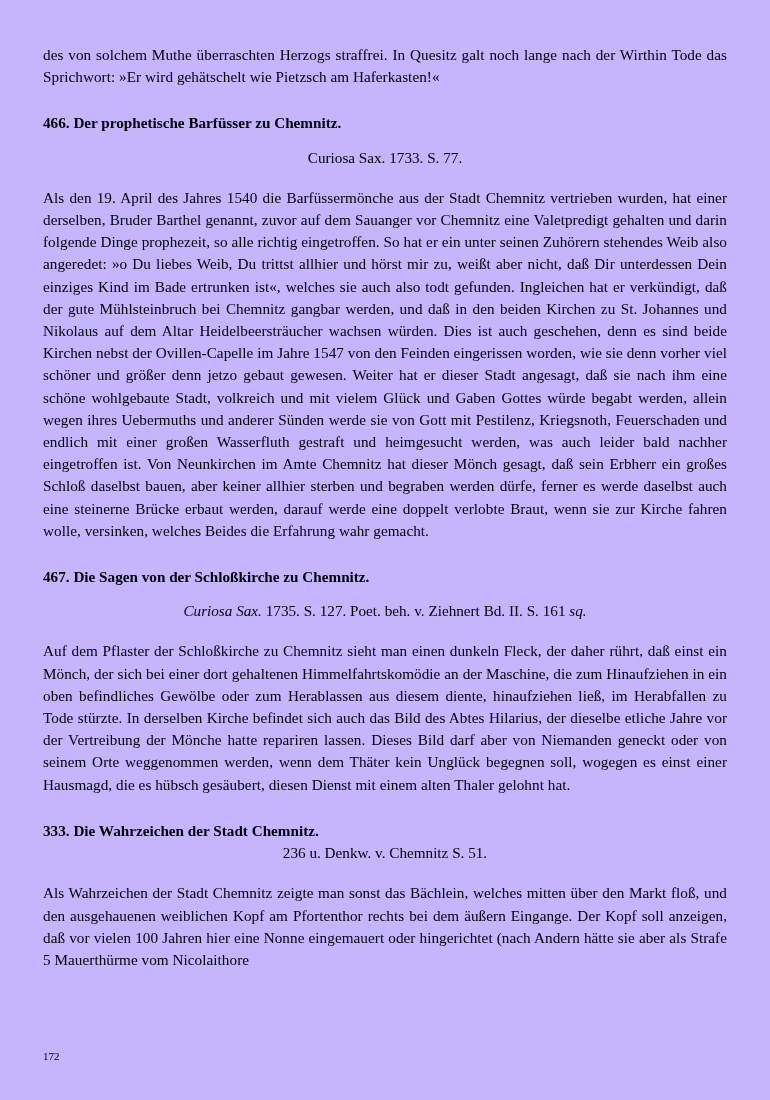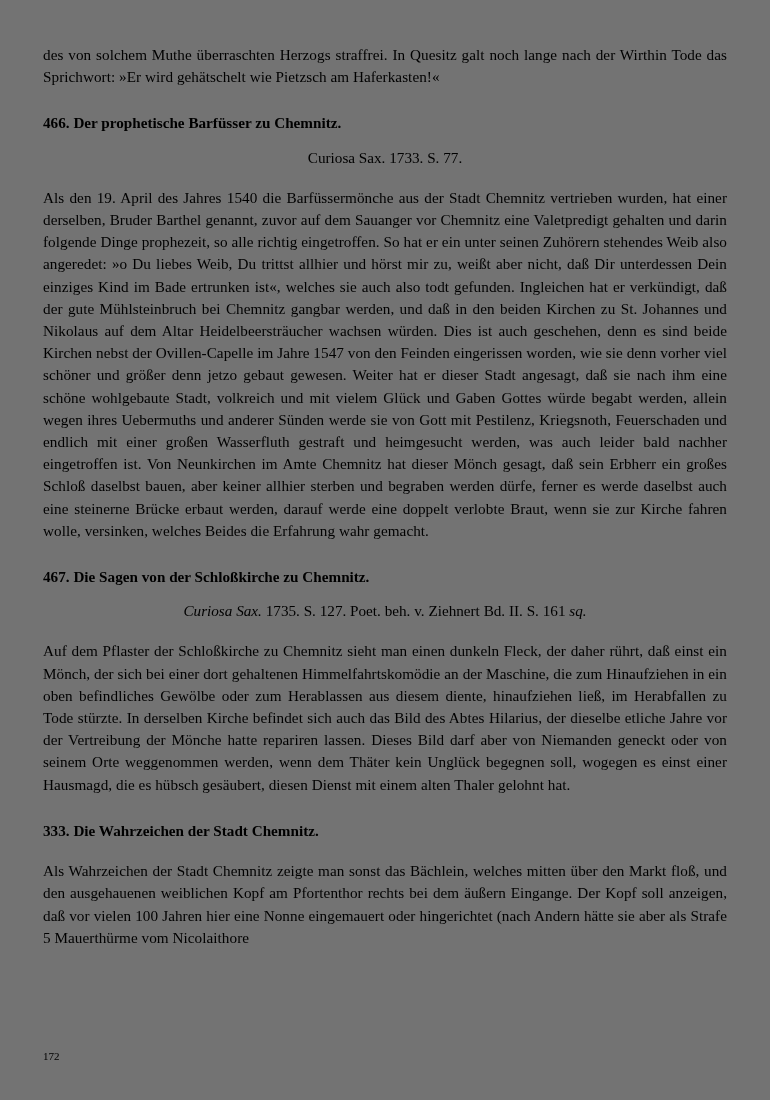--- a/index.html
+++ b/index.html
@@ -15,21 +15,21 @@
     font-family: "Liberation Serif", "DejaVu Serif", serif;
     color: #000000;
     overflow: hidden;
   }
   .page {
     position: absolute;
     left: 0;
     top: 0;
     width: 770px;
     height: 1100px;
-    background: #737373;
+    background: #c4b5fd;
   }
   .content {
     position: absolute;
     left: 43px;
     top: 44px;
     width: 684px;
   }
   p, h2, .source {
     margin: 0;
     padding: 0;
@@ -92,19 +92,20 @@
     <p class="para body-para">Als den 19. April des Jahres 1540 die Barfüssermönche aus der Stadt Chemnitz vertrieben wurden, hat einer derselben, Bruder Barthel genannt, zuvor auf dem Sauanger vor Chemnitz eine Valetpredigt gehalten und darin folgende Dinge prophezeit, so alle richtig eingetroffen. So hat er ein unter seinen Zuhörern stehendes Weib also angeredet: »o Du liebes Weib, Du trittst allhier und hörst mir zu, weißt aber nicht, daß Dir unterdessen Dein einziges Kind im Bade ertrunken ist«, welches sie auch also todt gefunden. Ingleichen hat er verkündigt, daß der gute Mühlsteinbruch bei Chemnitz gangbar werden, und daß in den beiden Kirchen zu St. Johannes und Nikolaus auf dem Altar Heidelbeersträucher wachsen würden. Dies ist auch geschehen, denn es sind beide Kirchen nebst der Ovillen-Capelle im Jahre 1547 von den Feinden eingerissen worden, wie sie denn vorher viel schöner und größer denn jetzo gebaut gewesen. Weiter hat er dieser Stadt angesagt, daß sie nach ihm eine schöne wohlgebaute Stadt, volkreich und mit vielem Glück und Gaben Gottes würde begabt werden, allein wegen ihres Uebermuths und anderer Sünden werde sie von Gott mit Pestilenz, Kriegsnoth, Feuerschaden und endlich mit einer großen Wasserfluth gestraft und heimgesucht werden, was auch leider bald nachher eingetroffen ist. Von Neunkirchen im Amte Chemnitz hat dieser Mönch gesagt, daß sein Erbherr ein großes Schloß daselbst bauen, aber keiner allhier sterben und begraben werden dürfe, ferner es werde daselbst auch eine steinerne Brücke erbaut werden, darauf werde eine doppelt verlobte Braut, wenn sie zur Kirche fahren wolle, versinken, welches Beides die Erfahrung wahr gemacht.</p>
 
     <h2 class="section-title">467. Die Sagen von der Schloßkirche zu Chemnitz.</h2>
 
     <p class="source"><span class="it">Curiosa Sax.</span><span> 1735. S. 127. Poet. beh. v. Ziehnert Bd. II. S. 161 </span><span class="it">sq.</span></p>
 
     <p class="para body-para">Auf dem Pflaster der Schloßkirche zu Chemnitz sieht man einen dunkeln Fleck, der daher rührt, daß einst ein Mönch, der sich bei einer dort gehaltenen Himmelfahrtskomödie an der Maschine, die zum Hinaufziehen in ein oben befindliches Gewölbe oder zum Herablassen aus diesem diente, hinaufziehen ließ, im Herabfallen zu Tode stürzte. In derselben Kirche befindet sich auch das Bild des Abtes Hilarius, der dieselbe etliche Jahre vor der Vertreibung der Mönche hatte repariren lassen. Dieses Bild darf aber von Niemanden geneckt oder von seinem Orte weggenommen werden, wenn dem Thäter kein Unglück begegnen soll, wogegen es einst einer Hausmagd, die es hübsch gesäubert, diesen Dienst mit einem alten Thaler gelohnt hat.</p>
 
     <h2 class="section-title">333. Die Wahrzeichen der Stadt Chemnitz.</h2>
 
+    <p class="source" style="margin-top:0;">236 u. Denkw. v. Chemnitz S. 51.</p>
 
     <p class="para body-para">Als Wahrzeichen der Stadt Chemnitz zeigte man sonst das Bächlein, welches mitten über den Markt floß, und den ausgehauenen weiblichen Kopf am Pfortenthor rechts bei dem äußern Eingange. Der Kopf soll anzeigen, daß vor vielen 100 Jahren hier eine Nonne eingemauert oder hingerichtet (nach Andern hätte sie aber als Strafe 5 Mauerthürme vom Nicolaithore</p>
 
   </div>
 
   <div class="page-number">172</div>
 </div>
 
 </body></html>

